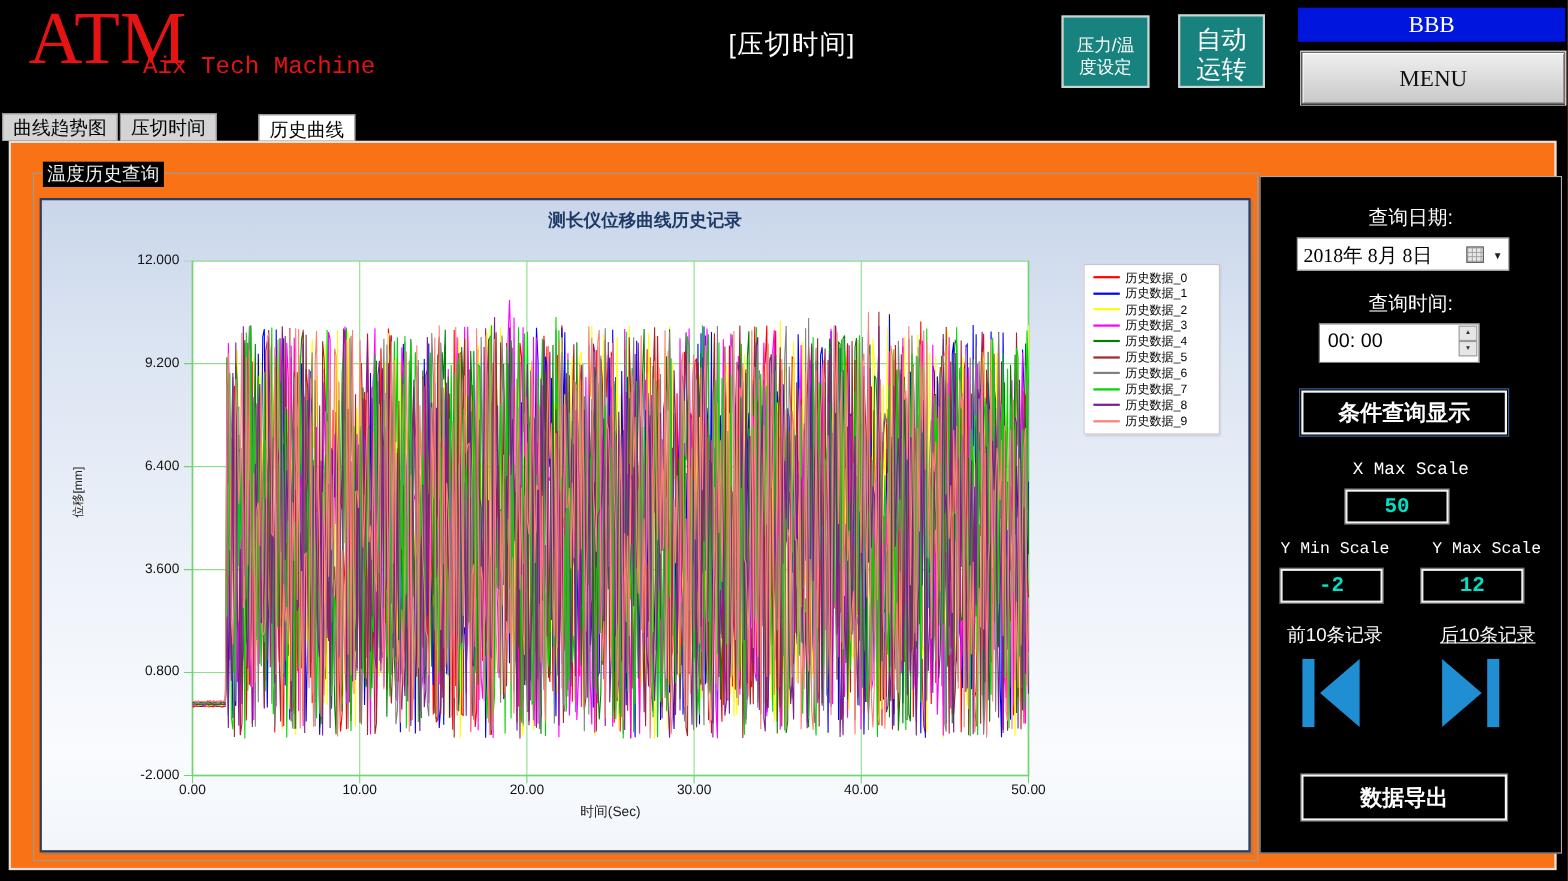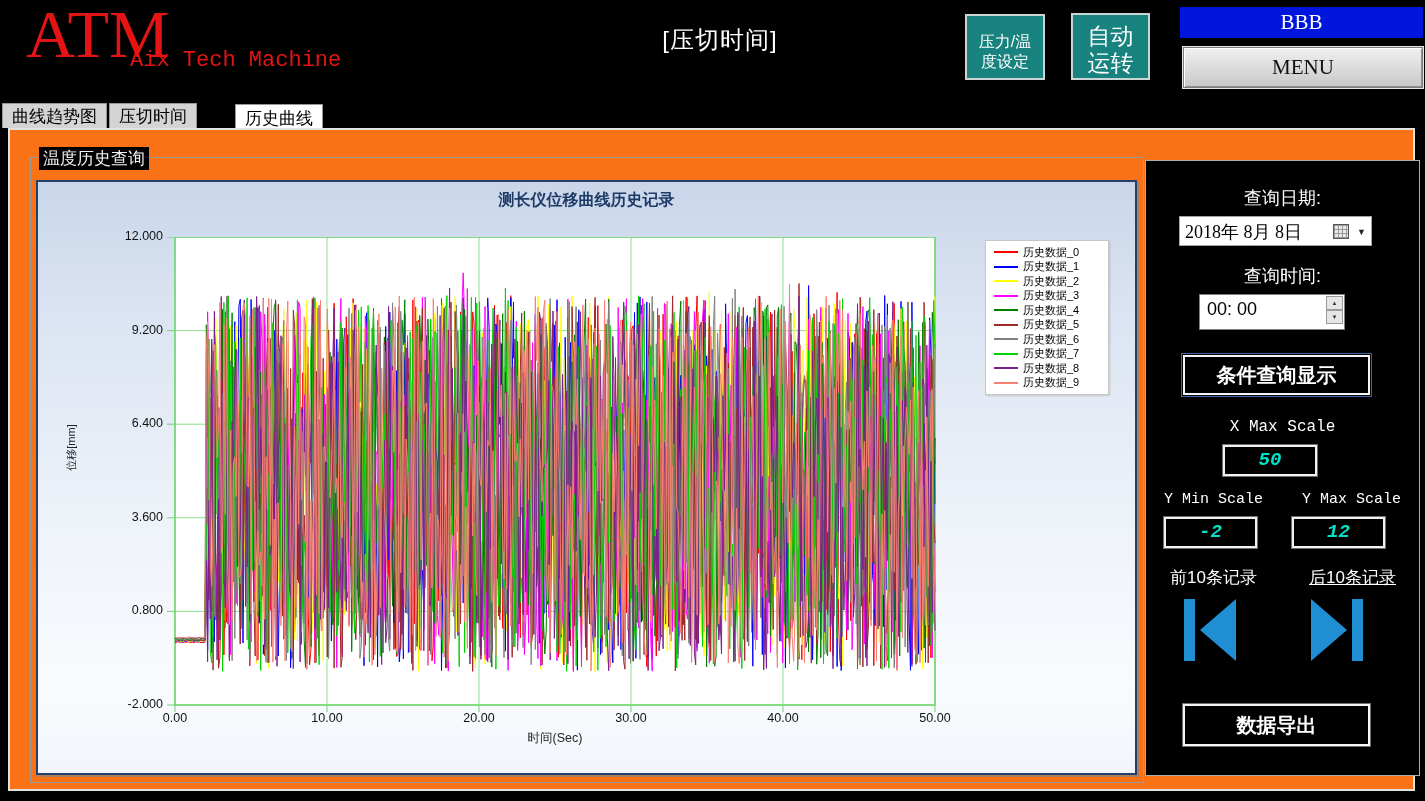--- a/index.html
+++ b/index.html
@@ -13,21 +13,21 @@
             font-size:22px;color:var(--logo_red);}
   .page-title{position:absolute;left:520px;top:24px;width:400px;text-align:center;
               color:#fff;font-size:24px;letter-spacing:1px;}
   .teal-btn{position:absolute;background:var(--teal_button);border:2px solid #c9d4d3;
             color:#fff;text-align:center;padding:0;cursor:pointer;
             font-family:"Liberation Sans",sans-serif;}
   .btn-pt{left:965px;top:14px;width:80px;height:66px;font-size:16px;line-height:20px;padding-top:10px;box-sizing:border-box;}
   .btn-auto{left:1071px;top:13px;width:79px;height:67px;font-size:23px;line-height:27px;padding-top:6px;box-sizing:border-box;}
   .bbb-bar{position:absolute;left:1180px;top:7px;width:243px;height:31px;background:var(--bbb_blue);
            color:#fff;font-family:"Liberation Serif",serif;font-size:21px;text-align:center;line-height:31px;}
-  .menu-btn{position:absolute;left:1183px;top:47px;width:240px;height:41px;
+  .menu-btn{position:absolute;left:1183px;top:47px;width:240px;height:48px;
             background:linear-gradient(#f0f0f0,#c8c8c8);border:1px solid #7c7c7c;
             box-shadow:inset 1px 1px 0 #fff,inset -1px -1px 0 #8f8f8f,0 0 0 1px #e6e6e6;
             color:#111;font-family:"Liberation Serif",serif;font-size:21px;cursor:pointer;}
 
   
   .tabbar{position:absolute;left:2px;top:103px;height:25px;display:flex;align-items:flex-end;}
   .tab{height:25px;line-height:25px;padding:0 9px;background:#d4d4d4;color:#000;font-size:17px;
        border:1px solid #979797;border-bottom:none;margin-right:2px;box-sizing:border-box;cursor:pointer;}
   .tab.active{background:#fff;height:24px;line-height:28px;margin-left:36px;}
 
@@ -82,21 +82,21 @@
           font-size:20px;font-weight:bold;cursor:pointer;font-family:"Liberation Sans",sans-serif;}
   .query-btn{left:37px;top:194px;width:187px;height:40px;outline:1px solid #3a67a8;outline-offset:1px;}
   .export-btn{left:37px;top:543px;width:187px;height:42px;box-shadow:0 0 0 1px #6f6f6f;}
   .rp-mono-label{position:absolute;color:#fff;font-family:"Liberation Mono",monospace;
                  font-size:16px;text-align:center;}
   .xmax-label{left:0;top:257px;width:100%;}
   .ymin-label{left:5px;top:330px;width:125px;font-size:15px;}
   .ymax-label{left:143px;top:330px;width:125px;font-size:15px;}
   .val-box{position:absolute;background:#000;border:2px solid #f2f2f2;box-shadow:0 0 0 1px #6f6f6f;
            color:var(--accent_cyan);font-family:"Liberation Mono",monospace;font-weight:bold;
-           font-size:19px;text-align:center;line-height:27px;box-sizing:border-box;cursor:text;font-style:italic;}
+           font-size:19px;text-align:center;line-height:27px;box-sizing:border-box;cursor:text;}
   .xmax-box{left:77px;top:284px;width:94px;height:31px;}
   .ymin-box{left:18px;top:356px;width:93px;height:31px;}
   .ymax-box{left:146px;top:356px;width:93px;height:31px;}
   .prev-label{left:5px;top:405px;width:125px;font-size:17px;}
   .next-label{left:144px;top:405px;width:125px;font-size:17px;text-decoration:underline;}
   .nav-btn{position:absolute;top:437px;background:transparent;border:none;padding:0;
            display:flex;align-items:center;gap:5px;cursor:pointer;height:63px;}
   .prev-btn{left:38px;}
   .next-btn{left:165px;}
   .nav-bar{width:11px;height:62px;background:var(--arrow_blue);}

